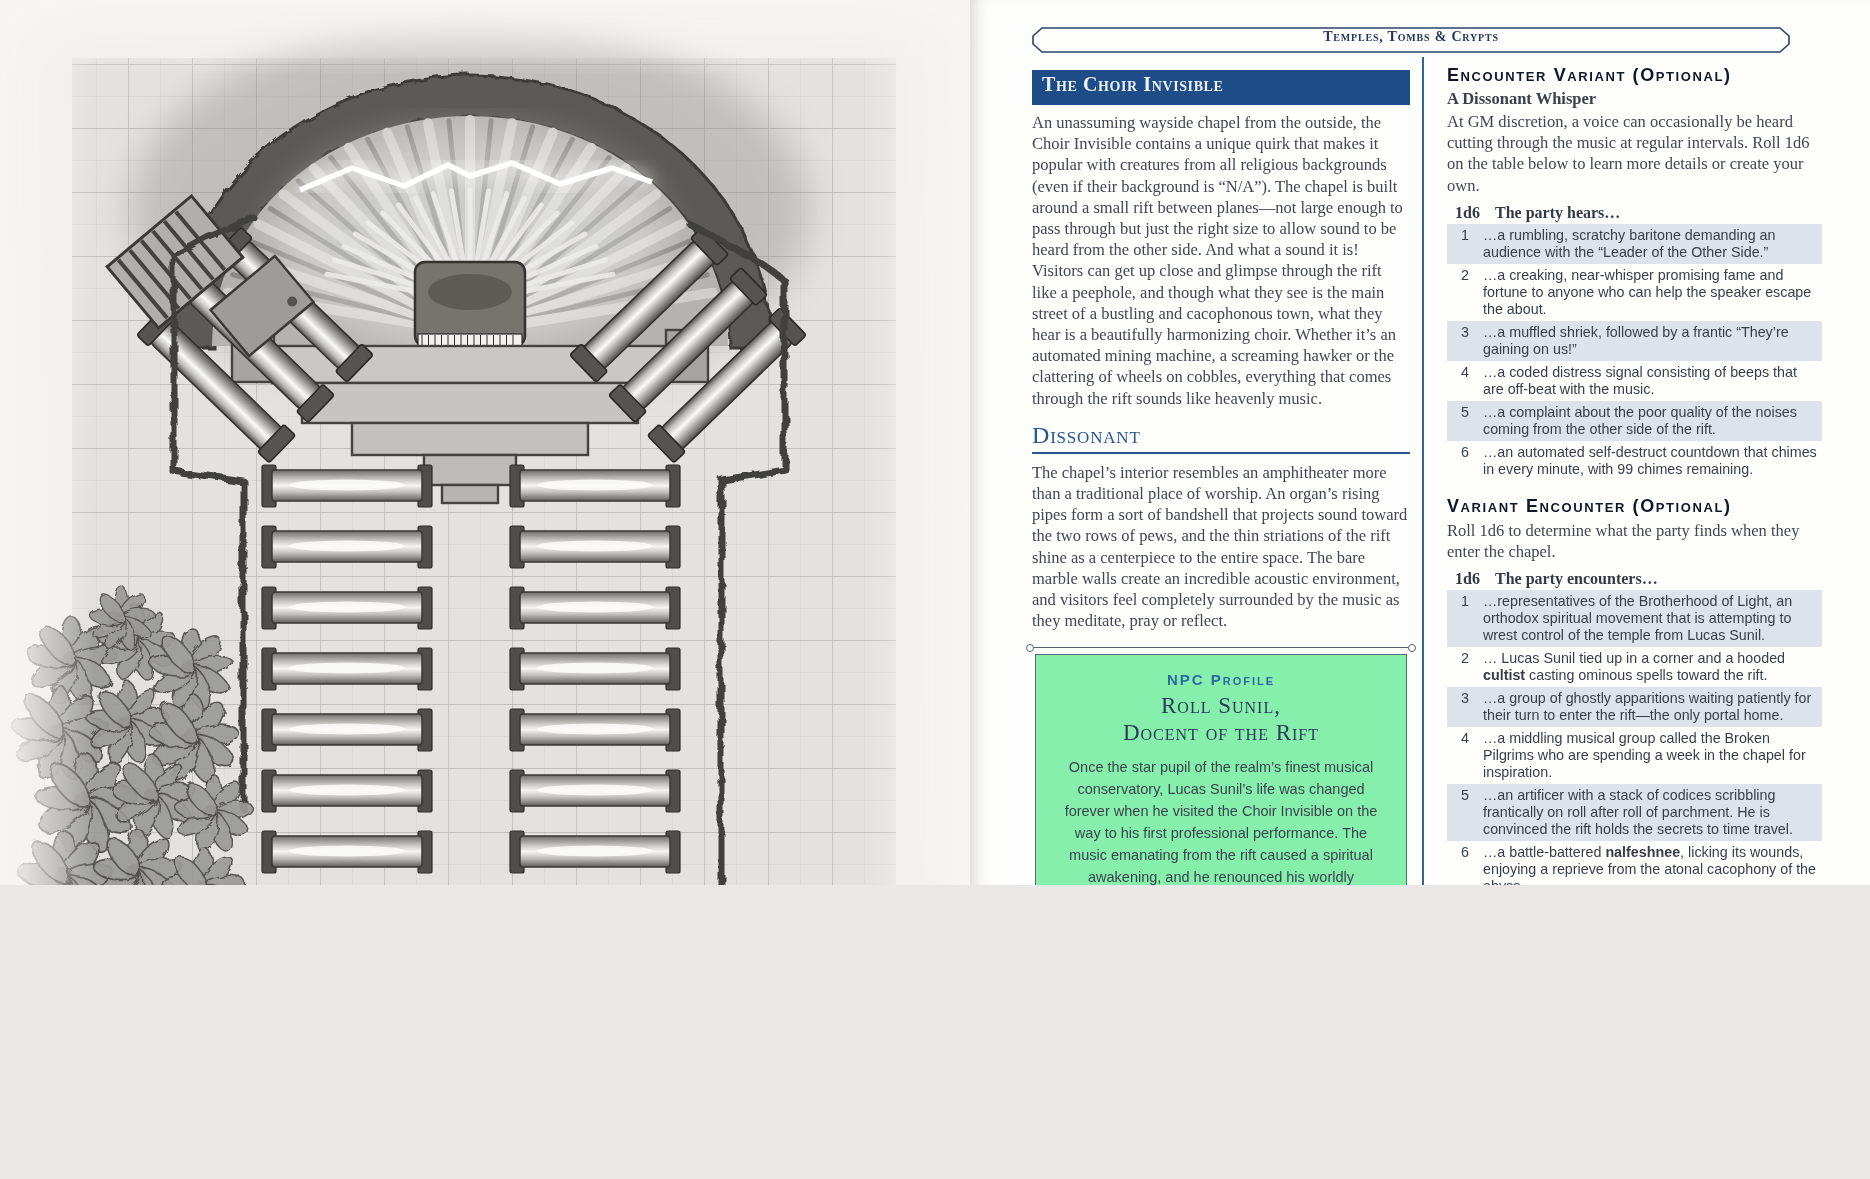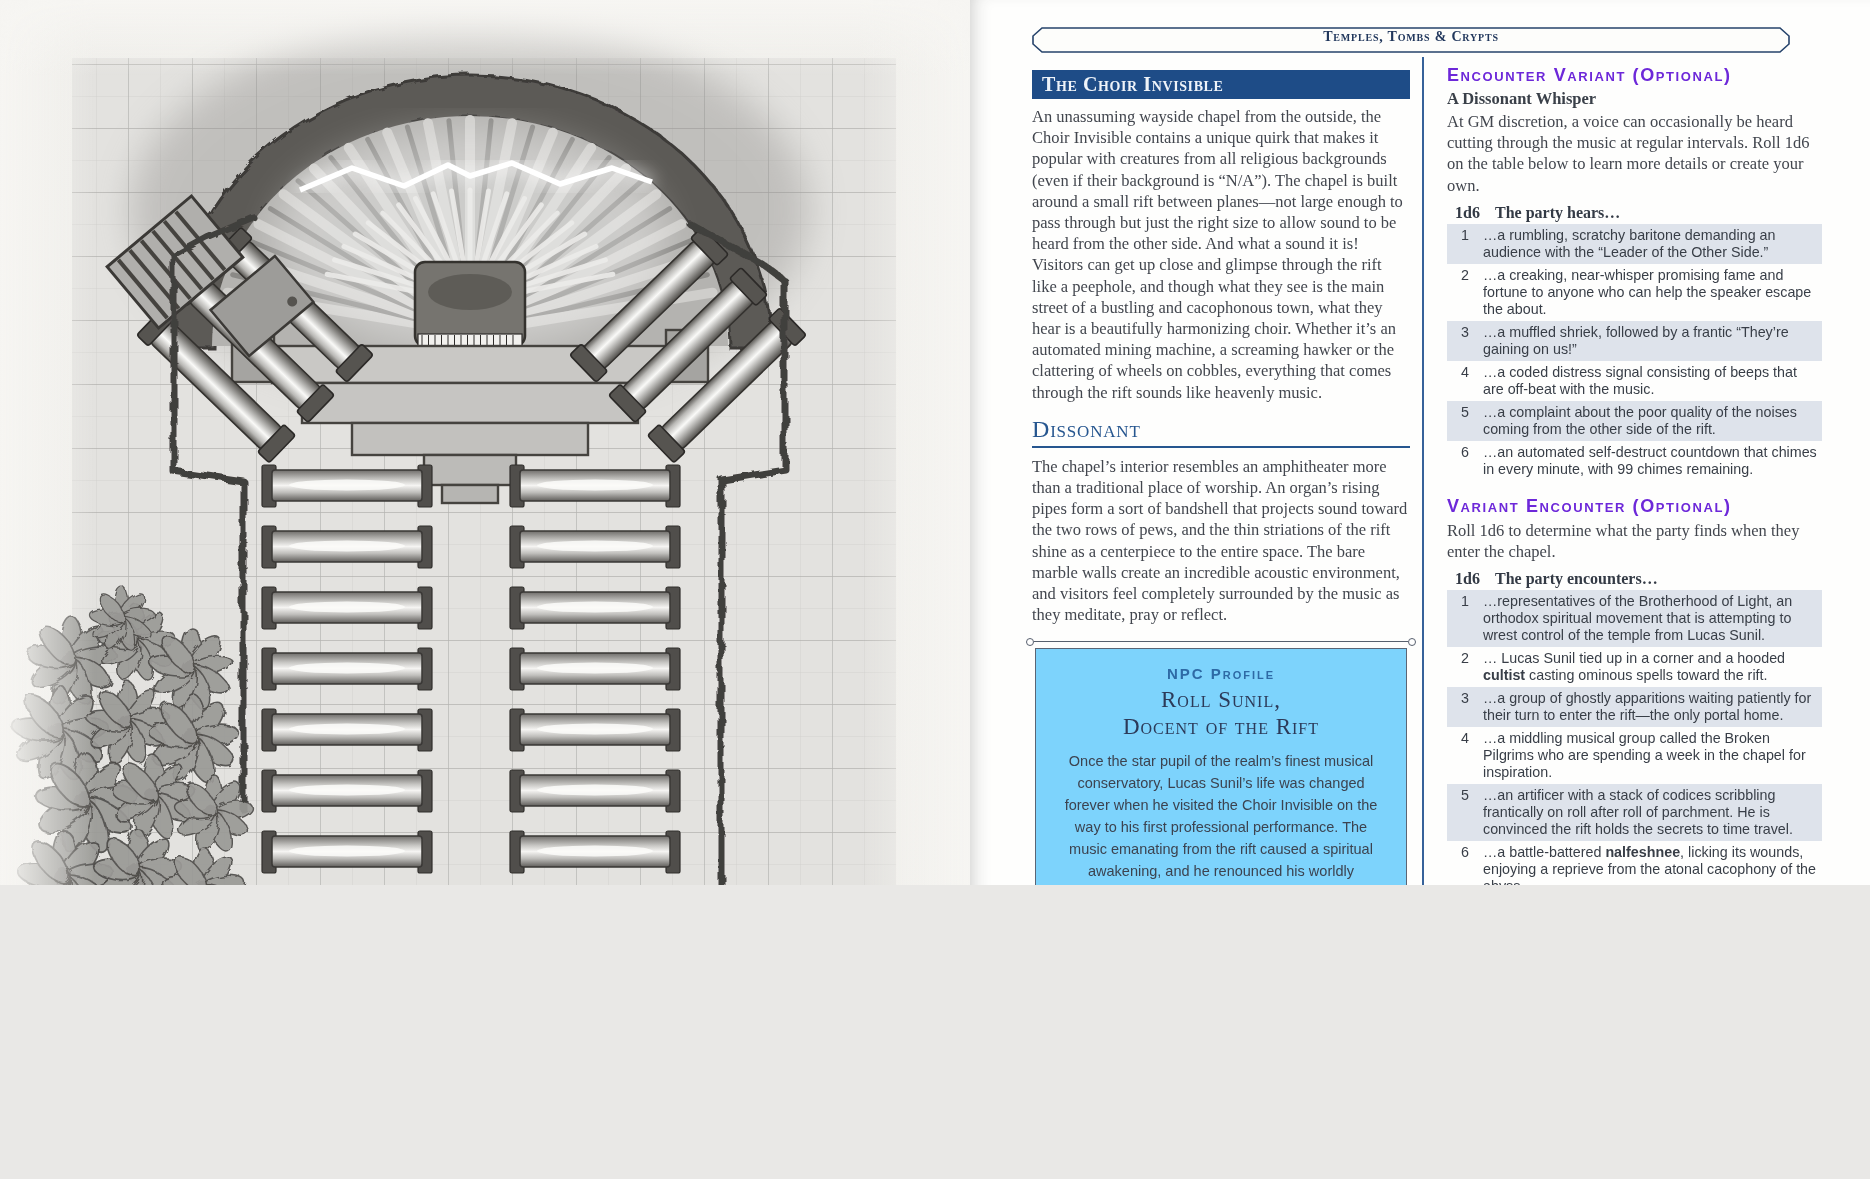--- a/index.html
+++ b/index.html
@@ -14,37 +14,37 @@
               box-shadow:inset 14px 0 20px -14px rgba(40,40,40,.28);}
   .banner{position:absolute;left:62px;top:27px;width:758px;height:26px;}
   .banner svg{position:absolute;left:0;top:0;width:100%;height:100%;}
   .banner-label{position:absolute;left:0;top:2px;width:100%;text-align:center;
     font:700 14px "Liberation Serif",serif;font-variant:small-caps;letter-spacing:.8px;color:#21375c;}
   .col-divider{position:absolute;left:452px;top:57px;width:2px;height:1058px;background:#36629a;}
   .col{position:absolute;}
   .col-left{left:62px;top:70px;width:378px;}
   .col-right{left:477px;top:64px;width:375px;}
   .title-bar{background:#1e4c87;color:#eef3f9;font:700 20px/26px "Liberation Serif",serif;
-    font-variant:small-caps;letter-spacing:.6px;padding:1px 10px 2px;margin-bottom:7px;}
+    font-variant:small-caps;letter-spacing:.6px;padding:1px 10px 8px;margin-bottom:7px;}
   .body-text{margin:0;font:16.5px/21.2px "Liberation Serif",serif;color:#42464e;}
   .rule-heading{font:400 24px/26px "Liberation Serif",serif;font-variant:small-caps;letter-spacing:.8px;
     color:#26568f;border-bottom:2px solid #26568f;padding-bottom:4px;margin:13px 0 8px;}
   .npc-wrap{margin-top:16px;position:relative;}
   .deco-line{height:0;border-top:1.4px solid #57606e;position:relative;margin:0 2px;}
   .deco-line::before,.deco-line::after{content:"";position:absolute;top:-4.5px;width:6px;height:6px;
     border:1.4px solid #57606e;border-radius:50%;background:#fff;}
   .deco-line::before{left:-8px;}
   .deco-line::after{right:-8px;}
-  .npc-box{background:#7dd3fc;border:1.2px solid #5b6575;margin:6px 3px;padding:16px 18px 18px;text-align:center;}
+  .npc-box{background:#86efac;border:1.2px solid #5b6575;margin:6px 3px;padding:16px 18px 18px;text-align:center;}
   .npc-kicker{font:700 15px "Liberation Sans",sans-serif;font-variant:small-caps;letter-spacing:2px;color:#2e6aa5;}
   .npc-name{font:400 23px/27px "Liberation Serif",serif;font-variant:small-caps;letter-spacing:1px;
     color:#2c3a59;margin:4px 0 10px;}
   .npc-body{font:14.5px/22px "Liberation Sans",sans-serif;color:#3c4350;margin:0;}
   .sans-heading{font:700 18px/22px "Liberation Sans",sans-serif;font-variant:small-caps;
-    letter-spacing:1.6px;color:#6d28d9;margin:0 0 3px;}
+    letter-spacing:1.6px;color:#0f172a;margin:0 0 3px;}
   .sans-heading.mt{margin-top:14px;}
   .sub-bold{font:700 16.5px/20px "Liberation Serif",serif;color:#3a4049;margin:0 0 2px;}
   .roll-table{margin-top:7px;font:14.3px/17px "Liberation Sans",sans-serif;color:#383e47;}
   .t-hdr{display:flex;font-family:"Liberation Serif",serif;font-weight:700;font-size:16px;
     color:#333a45;padding:1px 0 3px;}
   .t-row{display:flex;padding:3px 0;}
   .t-row.shaded{background:#dee3eb;}
   .t-die{flex:0 0 36px;text-align:center;}
   .t-hdr .t-die{text-align:left;padding-left:8px;flex:0 0 40px;}
   .t-res{flex:1;padding-right:5px;}

